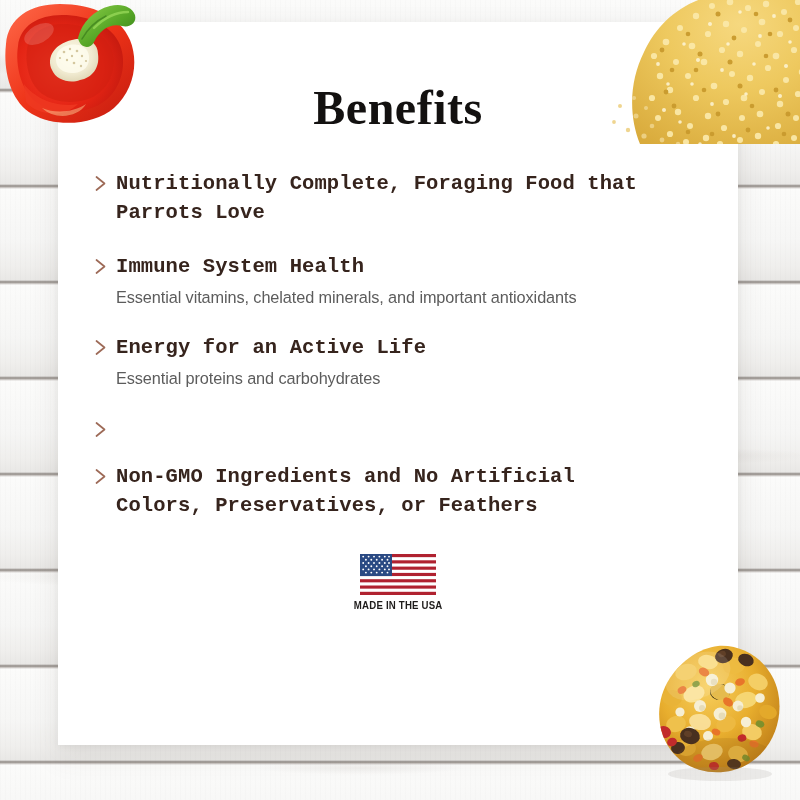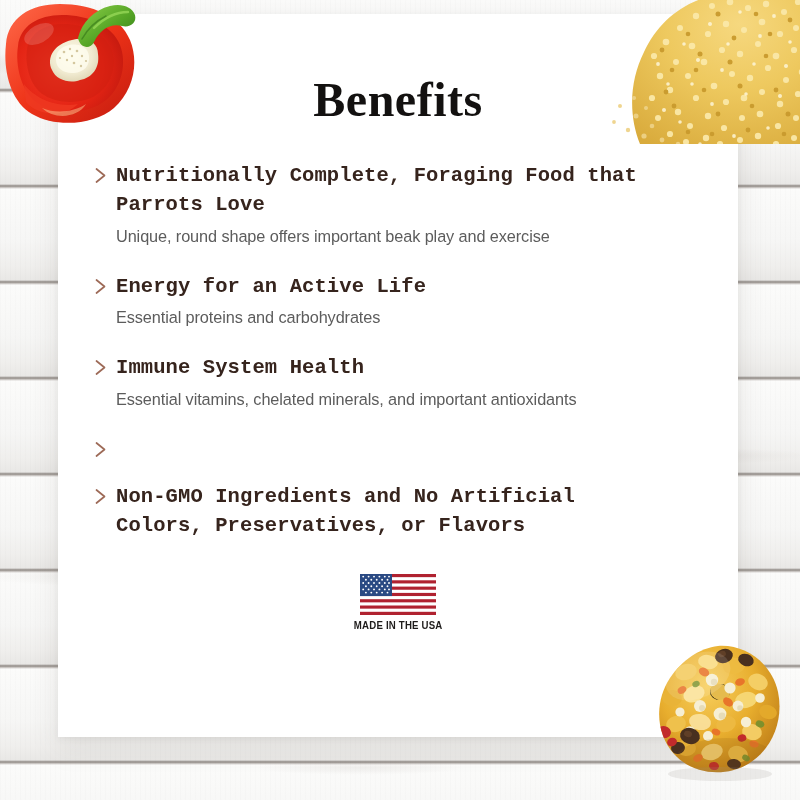--- a/index.html
+++ b/index.html
@@ -61,21 +61,21 @@
       radial-gradient(ellipse 240px 16px at 18% 72%, rgba(150,140,132,0.15), rgba(0,0,0,0) 70%),
       radial-gradient(ellipse 190px 13px at 60% 88%, rgba(150,140,132,0.13), rgba(0,0,0,0) 70%),
       radial-gradient(ellipse 150px 10px at 45% 96%, rgba(150,140,132,0.11), rgba(0,0,0,0) 70%);
     pointer-events: none;
   }
 
   
   #card {
     position: absolute;
     left: 58px;
-    top: 14px;
+    top: 22px;
     width: 680px;
     height: 723px;
     background: #ffffff;
     box-shadow: 0 10px 26px rgba(90,85,80,0.13),
                 0 2px 6px rgba(90,85,80,0.07);
     z-index: 2;
   }
 
   
   #title {
@@ -175,45 +175,44 @@
     <ul id="benefits">
 
       <li class="benefit">
         <span class="chev">
           <svg width="14" height="17" viewBox="0 0 14 17" fill="none" aria-hidden="true">
             <path d="M2.5 2 L10.5 8.5 L2.5 15" stroke="#9d6a57" stroke-width="1.7" stroke-linecap="round" stroke-linejoin="round"></path>
           </svg>
         </span>
         <span class="btext">
           <div class="bhead">Nutritionally Complete, Foraging Food that Parrots Love</div>
-          <div class="bsub">Unique, round shape offers important beak play and exercise</div>
         </span>
       </li>
 
       <li class="benefit">
         <span class="chev">
           <svg width="14" height="17" viewBox="0 0 14 17" fill="none" aria-hidden="true">
             <path d="M2.5 2 L10.5 8.5 L2.5 15" stroke="#9d6a57" stroke-width="1.7" stroke-linecap="round" stroke-linejoin="round"></path>
           </svg>
         </span>
         <span class="btext">
-          <div class="bhead">Energy for an Active Life</div>
-          <div class="bsub">Essential proteins and carbohydrates</div>
+          <div class="bhead">Immune System Health</div>
+          <div class="bsub">Essential vitamins, chelated minerals, and important antioxidants</div>
         </span>
       </li>
 
       <li class="benefit">
         <span class="chev">
           <svg width="14" height="17" viewBox="0 0 14 17" fill="none" aria-hidden="true">
             <path d="M2.5 2 L10.5 8.5 L2.5 15" stroke="#9d6a57" stroke-width="1.7" stroke-linecap="round" stroke-linejoin="round"></path>
           </svg>
         </span>
         <span class="btext">
-          <div class="bhead">Immune System Health</div>
-          <div class="bsub">Essential vitamins, chelated minerals, and important antioxidants</div>
+          <div class="bhead">Energy for an Active Life</div>
+          <div class="bsub">Essential proteins and carbohydrates</div>
         </span>
       </li>
 
       <li class="benefit">
         <span class="chev">
           <svg width="14" height="17" viewBox="0 0 14 17" fill="none" aria-hidden="true">
             <path d="M2.5 2 L10.5 8.5 L2.5 15" stroke="#9d6a57" stroke-width="1.7" stroke-linecap="round" stroke-linejoin="round"></path>
           </svg>
         </span>
         <span class="btext">
@@ -221,21 +220,21 @@
       </li>
 
 
       <li class="benefit">
         <span class="chev">
           <svg width="14" height="17" viewBox="0 0 14 17" fill="none" aria-hidden="true">
             <path d="M2.5 2 L10.5 8.5 L2.5 15" stroke="#9d6a57" stroke-width="1.7" stroke-linecap="round" stroke-linejoin="round"></path>
           </svg>
         </span>
         <span class="btext">
-          <div class="bhead" style="max-width:470px;">Non-GMO Ingredients and No Artificial Colors, Preservatives, or Flavors</div>
+          <div class="bhead" style="max-width:470px;">Non-GMO Ingredients and No Artificial Colors, Preservatives, or Feathers</div>
         </span>
       </li>
 
     </ul>
 
     <div id="usa">
       <svg id="flag" viewBox="0 0 76 41" aria-hidden="true">
         <rect x="0" y="0" width="76" height="41" fill="#ffffff"></rect>
         <g fill="#b02230">
           <rect x="0" y="0" width="76" height="3.15"></rect>

